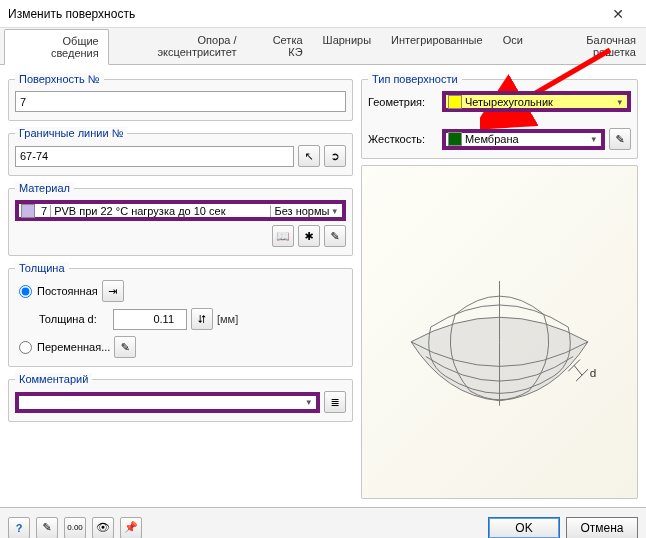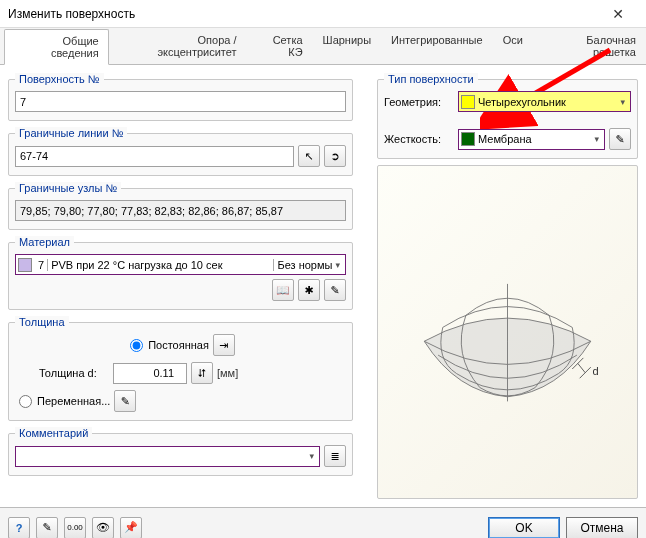--- a/index.html
+++ b/index.html
@@ -43,21 +43,21 @@
   .tab.active {
     background: #fff;
     border: 1px solid #bbb;
     border-bottom: 1px solid #fff;
     border-radius: 2px 2px 0 0;
     position: relative; top: 1px;
   }
   .content {
     display: flex;
     padding: 8px;
-    gap: 24px;
+    gap: 8px;
     height: calc(100% - 28px - 28px - 40px);
   }
   .col-left { width: 345px; display:flex; flex-direction:column; gap:6px; }
   .col-right { flex: 1; display:flex; flex-direction:column; gap:6px; }
   fieldset {
     border: 1px solid #c8c8c8;
     background: #f9f9f9;
     padding: 6px 6px 8px 6px;
     border-radius: 2px;
   }
@@ -127,21 +127,21 @@
     width:74px; height:21px; border:1px solid #a0a0a0; background:#fff; font-size:11px; padding:2px 12px;
     text-align:right;
   }
   .unit { font-size:11px; color:#333;}
   .arrow {
     position:absolute;
     top: 45px; left: 480px;
     width: 150px; height: 90px;
     pointer-events:none;
   }
-  .select-like { display:flex; align-items:center; border:1px solid #701a75; height:21px; background:#fff; padding:0 2px; position:relative;}
+  .select-like { display:flex; align-items:center; border:4px solid #701a75; height:21px; background:#fff; padding:0 2px; position:relative;}
   .select-like .chev { margin-left:auto; font-size:9px; color:#555; padding-right:3px;}
 </style>
 </head>
 <body>
 
 <svg class="arrow" viewBox="0 0 150 90">
   <defs>
     <marker id="ah" markerWidth="12" markerHeight="12" refX="2" refY="6" orient="auto">
       <path d="M0,0 L12,6 L0,12 Z" fill="#ff0000"></path>
     </marker>
@@ -180,24 +180,20 @@
         <input class="textbox" style="flex: 1 1 0%;" value="67-74">
         <div class="icon-btn">
             <span>↖</span>
           </div>
         <div class="icon-btn">
             <span>➲</span>
           </div>
       </div>
     </fieldset>
 
-    <fieldset>
-      <legend>Граничные узлы №</legend>
-      <input class="textbox readonly" readonly="" style="background: rgb(240, 240, 240);" value="79,85; 79,80; 77,80; 77,83; 82,83; 82,86; 86,87; 85,87">
-    </fieldset>
 
     <fieldset>
       <legend>Материал</legend>
       <div class="row">
         <div class="select-like" style="flex:1">
           <span class="swatch" style="background:#c8b8e8"></span>
           <span style="border-right:1px solid #aaa; padding:0 3px">7</span>
           <span style="padding:0 3px; flex:1; white-space:nowrap; overflow:hidden; text-overflow:ellipsis;border-right:1px solid #aaa">PVB при 22 °C нагрузка до 10 сек</span>
           <span style="padding:0 3px">Без нормы</span>
           <span class="chev">▾</span>
@@ -212,21 +208,21 @@
           </div>
         <div class="icon-btn">
             <span>✎</span>
           </div>
       </div>
     </fieldset>
 
     <fieldset>
       <legend>Толщина</legend>
       <div class="thickness-inner">
-        <div class="row" style="justify-content:center">
+        <div class="row" style="justify-content:flex-start">
           <label class="radio">
             <input type="radio" name="thk" checked="" style="">
             <span>Постоянная</span>
           </label>
           <div class="icon-btn">
               <span>⇥</span>
             </div>
         </div>
         <div class="row" style="padding-left:20px">
           <span style="width:70px">Толщина d:</span>

